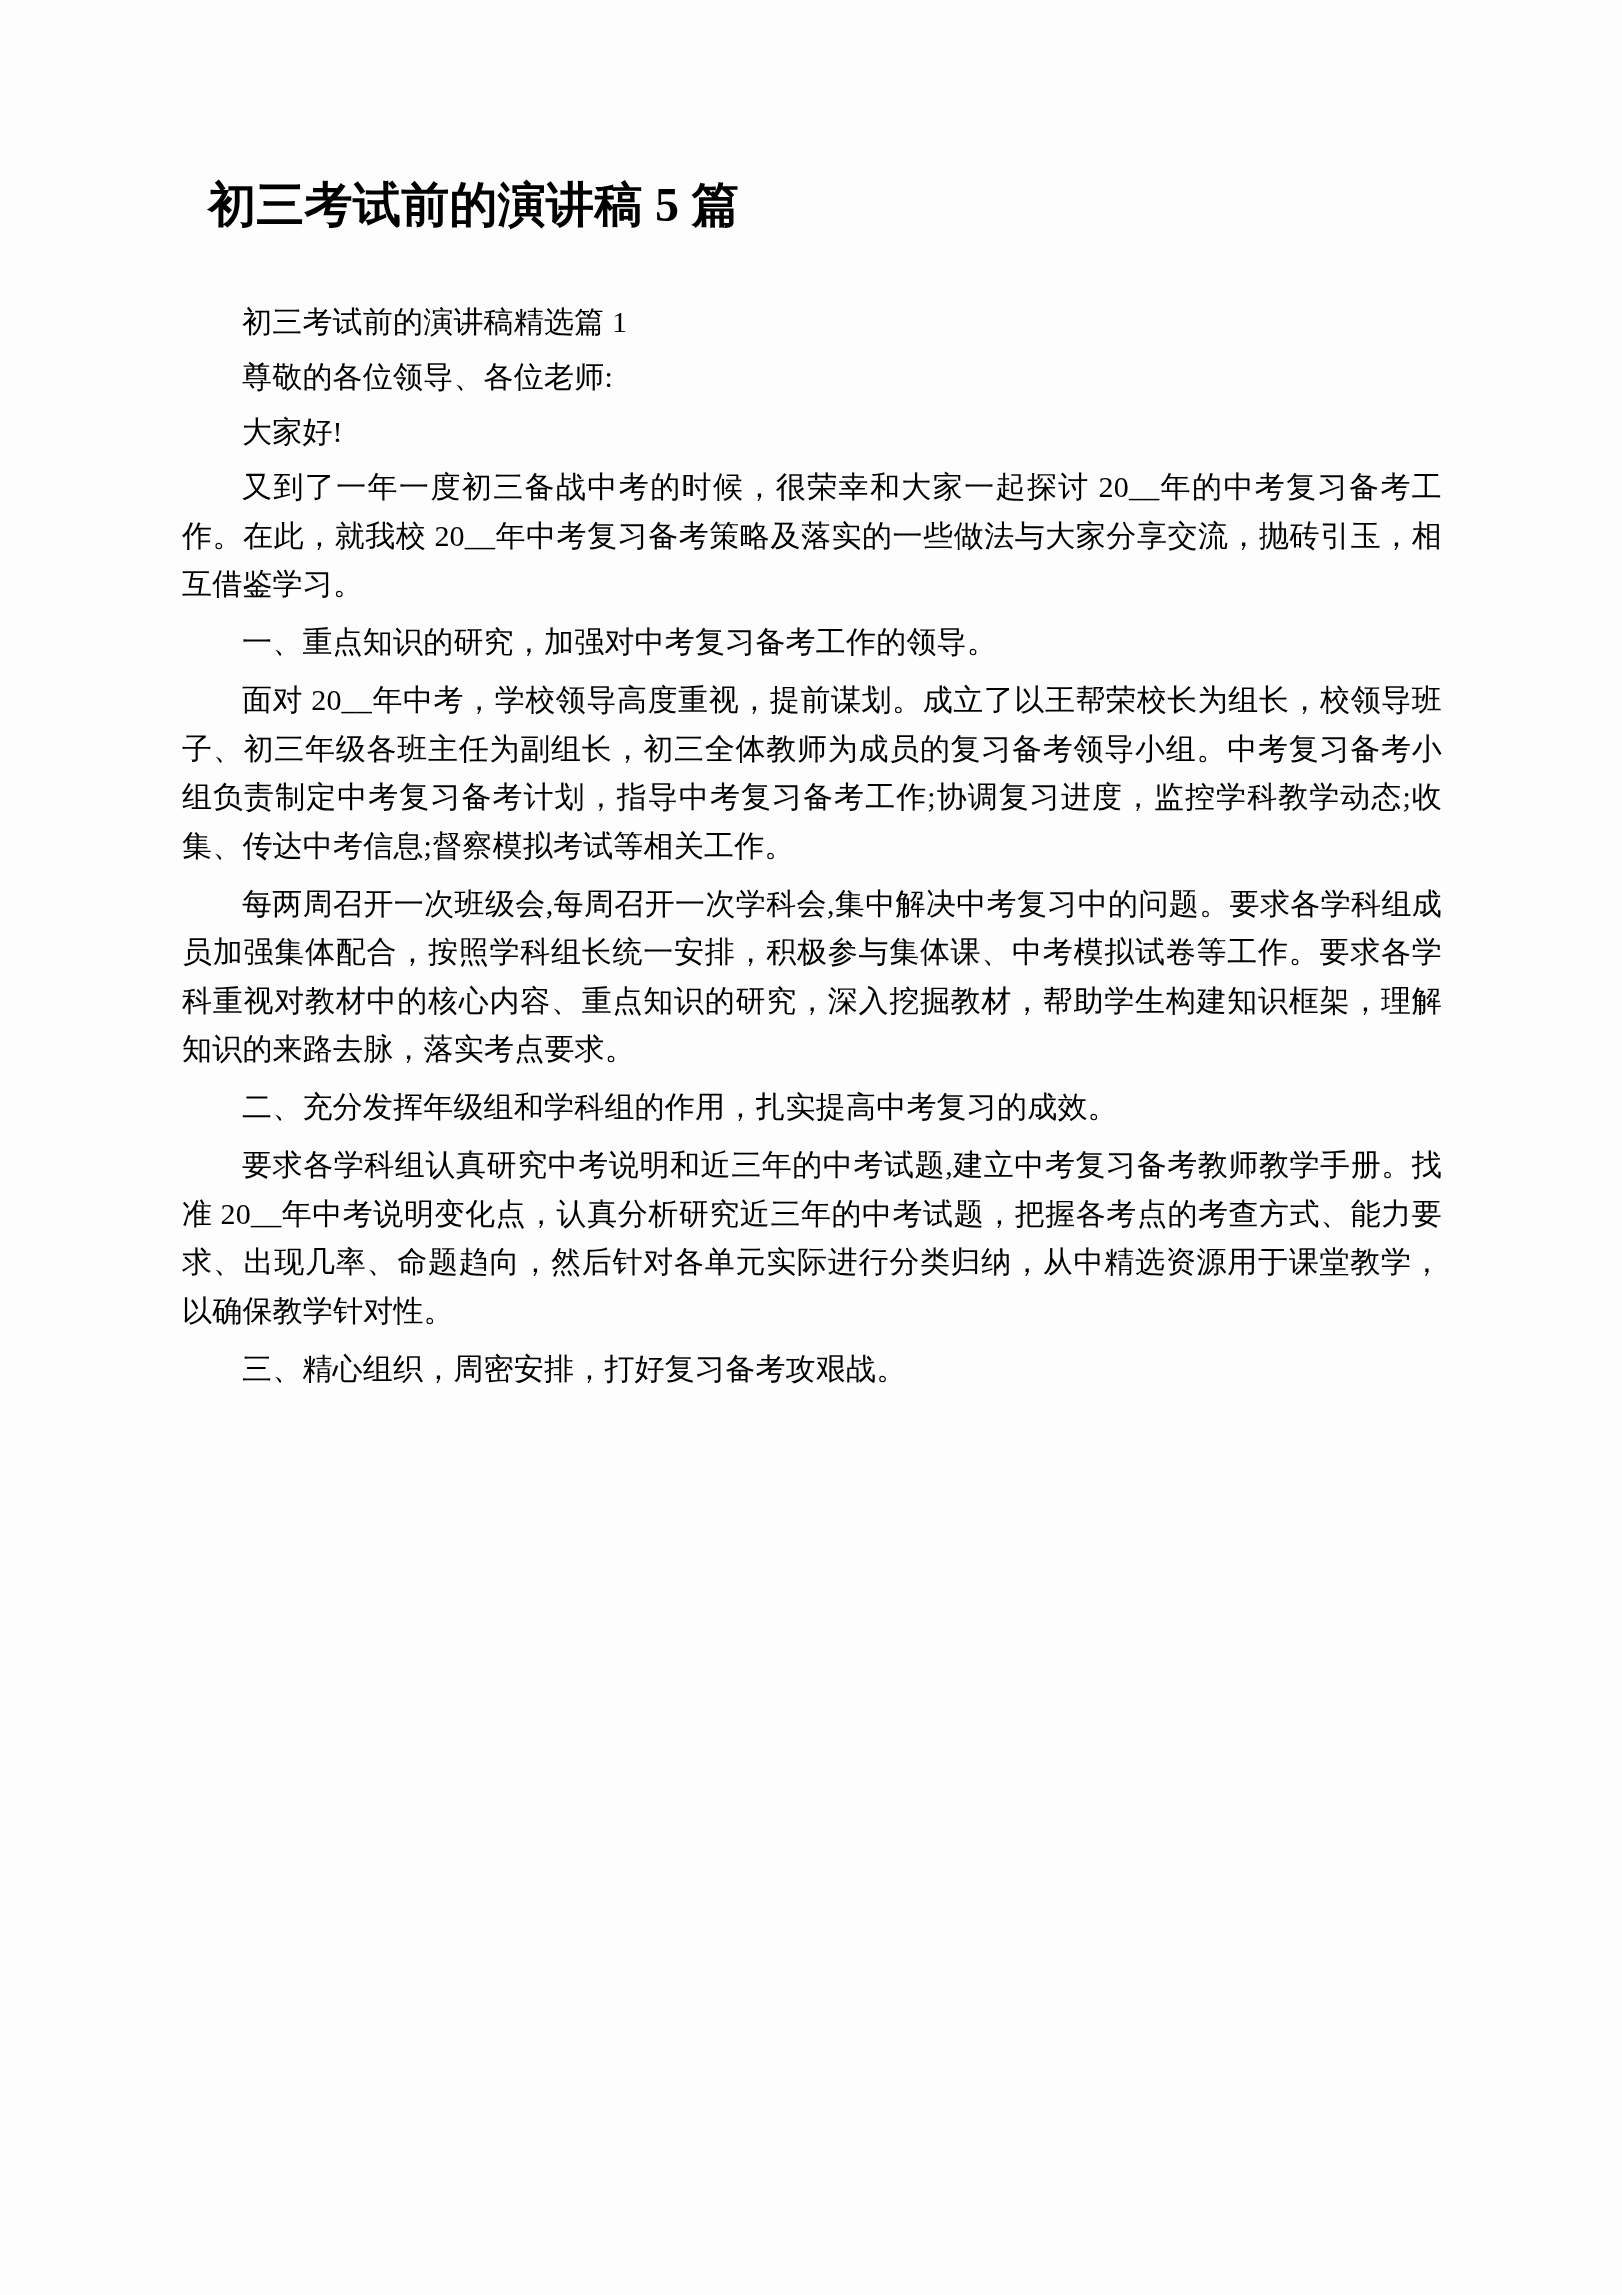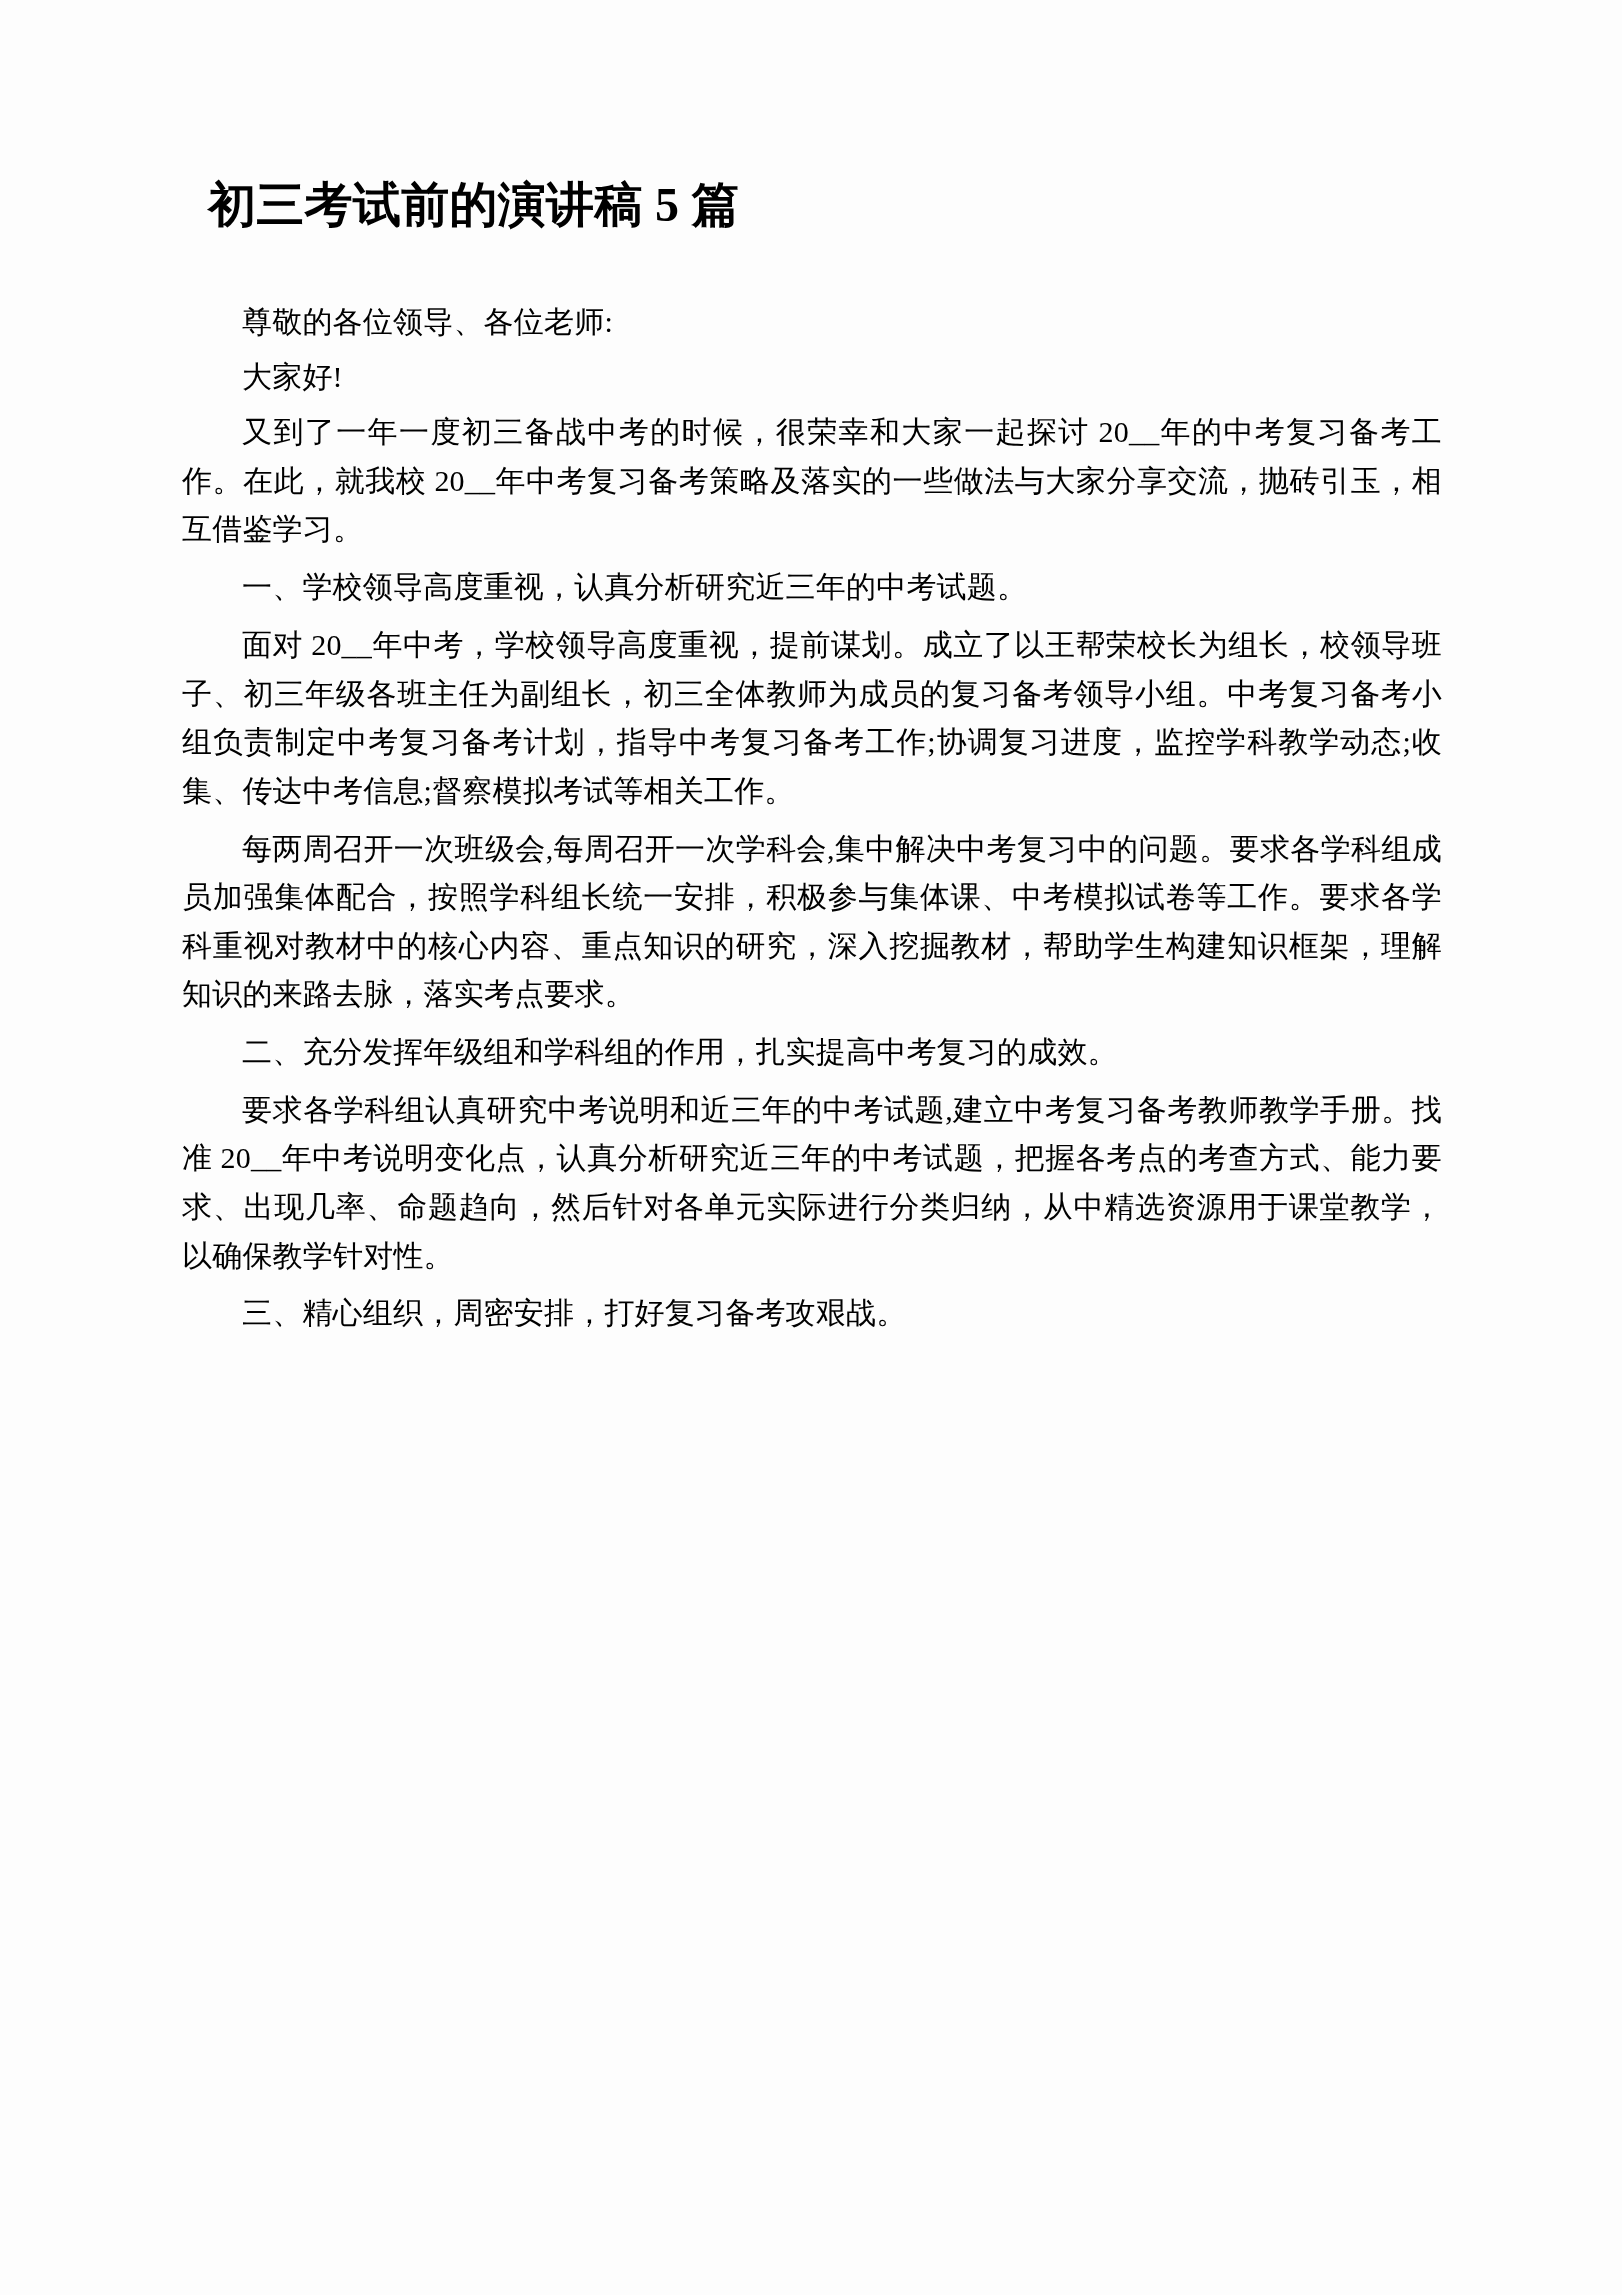--- a/index.html
+++ b/index.html
@@ -54,28 +54,29 @@
   }
 </style>
 </head>
 <body>
 
 <div class="page">
   <div class="content">
 
     <h1 class="doc-title">初三考试前的演讲稿 5 篇</h1>
 
+    <p class="para tight">初三考试前的演讲稿精选篇 1</p>
 
     <p class="para tight">尊敬的各位领导、各位老师:</p>
 
     <p class="para tight">大家好!</p>
 
     <p class="para">又到了一年一度初三备战中考的时候，很荣幸和大家一起探讨 20__年的中考复习备考工作。在此，就我校 20__年中考复习备考策略及落实的一些做法与大家分享交流，抛砖引玉，相互借鉴学习。</p>
 
-    <p class="para">一、学校领导高度重视，认真分析研究近三年的中考试题。</p>
+    <p class="para">一、重点知识的研究，加强对中考复习备考工作的领导。</p>
 
     <p class="para">面对 20__年中考，学校领导高度重视，提前谋划。成立了以王帮荣校长为组长，校领导班子、初三年级各班主任为副组长，初三全体教师为成员的复习备考领导小组。中考复习备考小组负责制定中考复习备考计划，指导中考复习备考工作;协调复习进度，监控学科教学动态;收集、传达中考信息;督察模拟考试等相关工作。</p>
 
     <p class="para">每两周召开一次班级会,每周召开一次学科会,集中解决中考复习中的问题。要求各学科组成员加强集体配合，按照学科组长统一安排，积极参与集体课、中考模拟试卷等工作。要求各学科重视对教材中的核心内容、重点知识的研究，深入挖掘教材，帮助学生构建知识框架，理解知识的来路去脉，落实考点要求。</p>
 
     <p class="para">二、充分发挥年级组和学科组的作用，扎实提高中考复习的成效。</p>
 
     <p class="para">要求各学科组认真研究中考说明和近三年的中考试题,建立中考复习备考教师教学手册。找准 20__年中考说明变化点，认真分析研究近三年的中考试题，把握各考点的考查方式、能力要求、出现几率、命题趋向，然后针对各单元实际进行分类归纳，从中精选资源用于课堂教学，以确保教学针对性。</p>
 
     <p class="para">三、精心组织，周密安排，打好复习备考攻艰战。</p>

